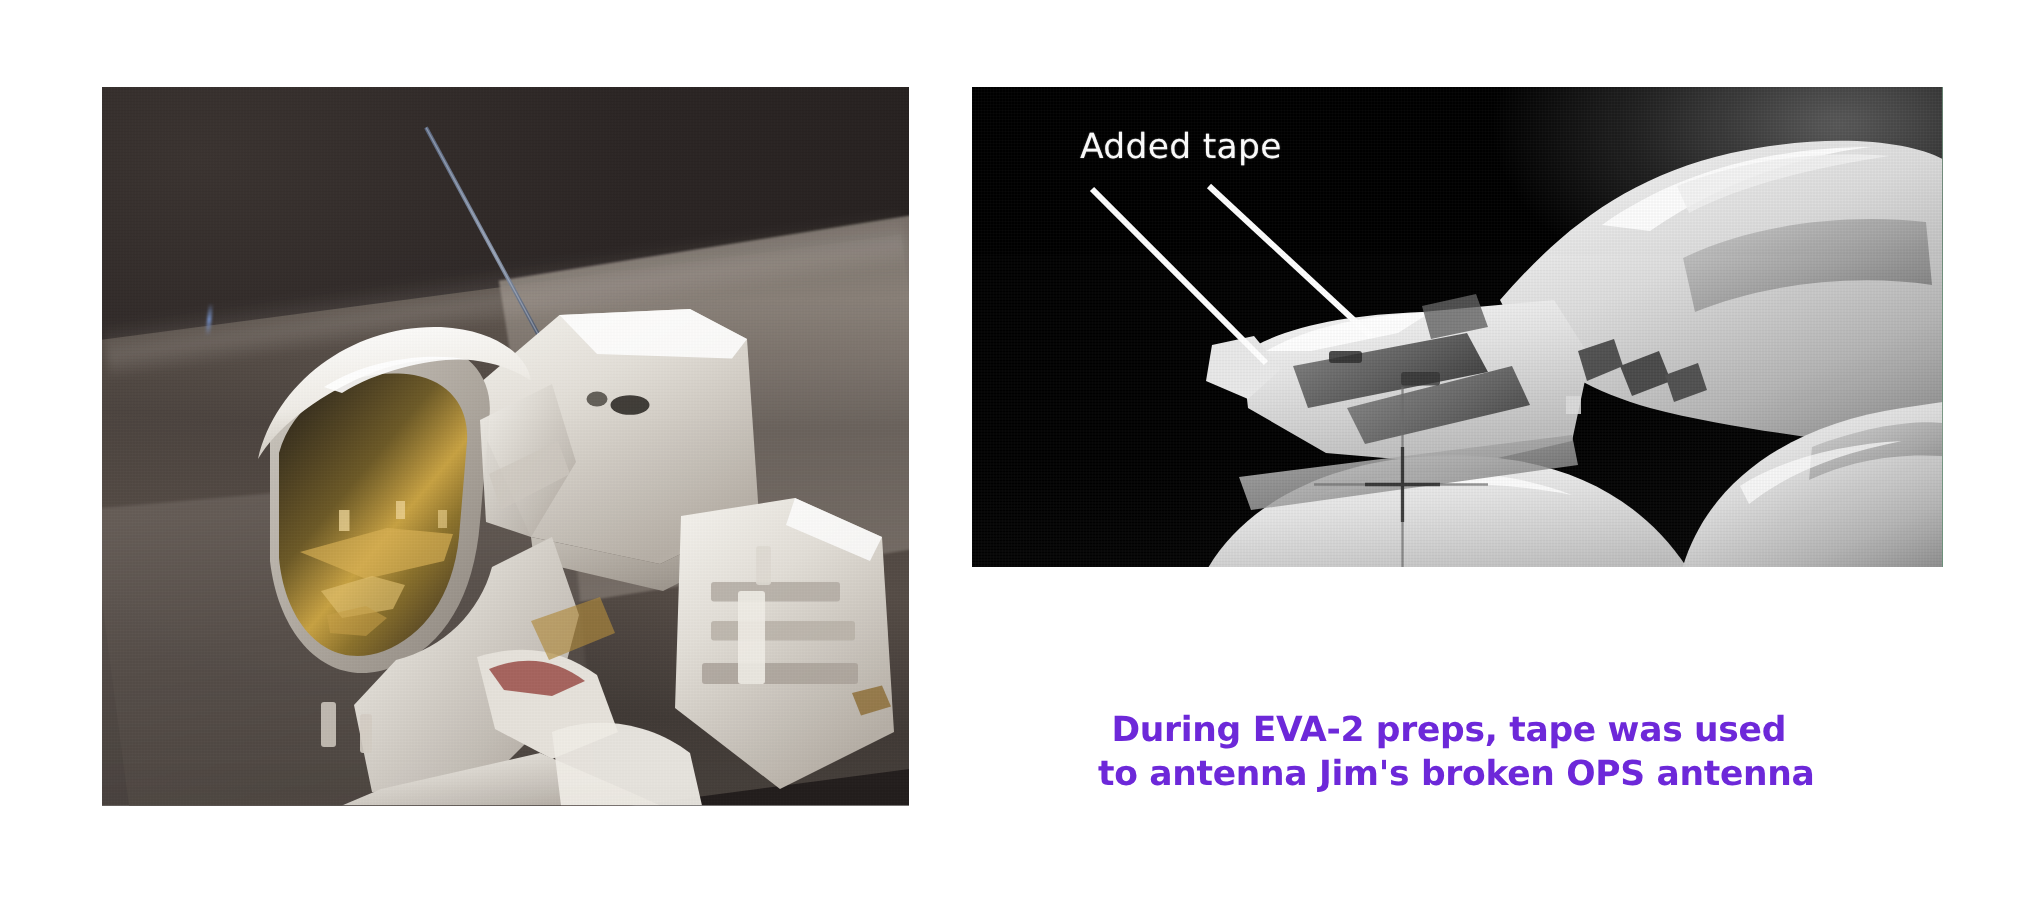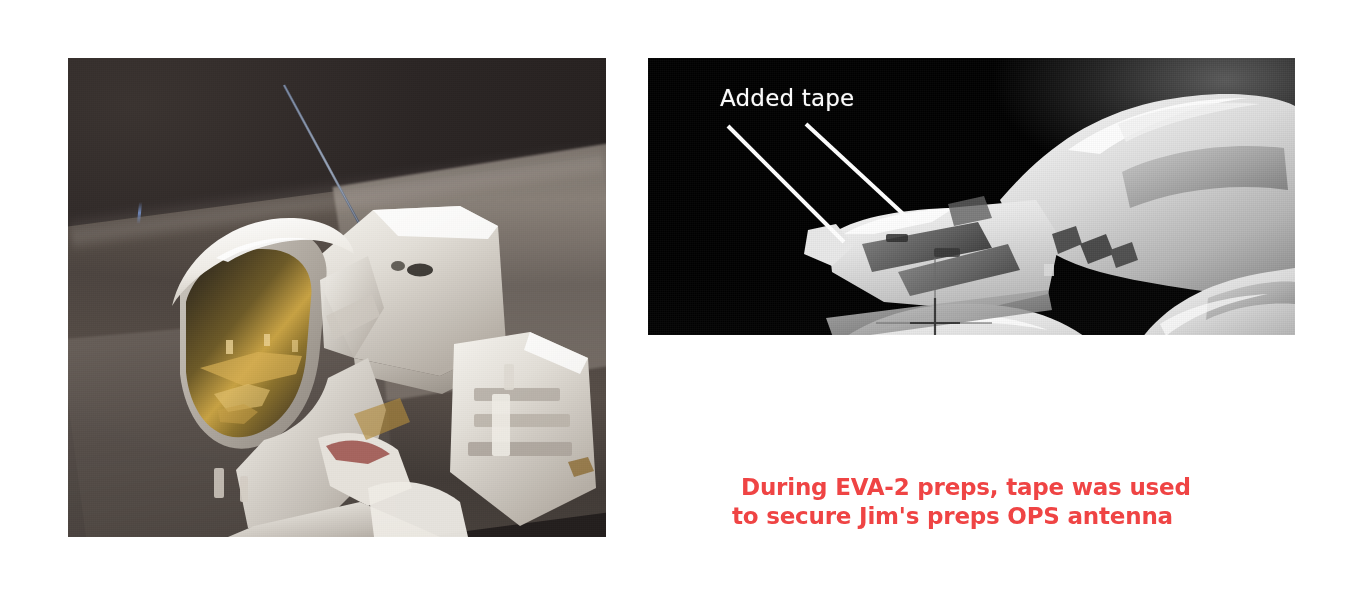--- a/index.html
+++ b/index.html
@@ -98,21 +98,21 @@
     transform: rotate(6deg);
     filter: blur(.6px);
   }
   #photo-left svg.suit { position: absolute; inset: 0; }
 
   
   #photo-right {
     left: 648px;
     top: 58px;
     width: 647px;
-    height: 277px;
+    height: 320px;
     background: #15803d;
   }
   #photo-right .vignette {
     position: absolute;
     inset: 0;
     background: radial-gradient(140% 120% at 18% 28%, #000 0%, #000 42%, #050505 70%, #0a0a0a 100%);
   }
   #photo-right .upper-right-haze {
     position: absolute;
     right: -2%; top: -4%;
@@ -139,21 +139,21 @@
     font-weight: 400;
     letter-spacing: .2px;
     font-family: "DejaVu Sans", "Liberation Sans", sans-serif;
     white-space: nowrap;
     text-shadow: 0 0 1px rgba(255,255,255,.5);
   }
 
   
   .caption {
     position: absolute;
-    color: #ef4444;
+    color: #6d28d9;
     font-weight: bold;
     font-family: "DejaVu Sans", "Liberation Sans", sans-serif;
     white-space: nowrap;
     letter-spacing: -0.2px;
   }
   #caption-left {
     left: 129px;
     top: 549px;
     font-size: 23px;
   }
@@ -350,16 +350,16 @@
       </g>
     </svg>
 
     <div class="tape-label">Added tape</div>
 
     <div class="noise"></div>
   </div>
 
   <div class="caption" id="caption-right">
     <span>During EVA-2 preps, tape was used</span>
-    <span class="line2">to secure Jim's preps OPS antenna</span>
+    <span class="line2">to antenna Jim's broken OPS antenna</span>
   </div>
 
 </div>
 
 </body></html>

